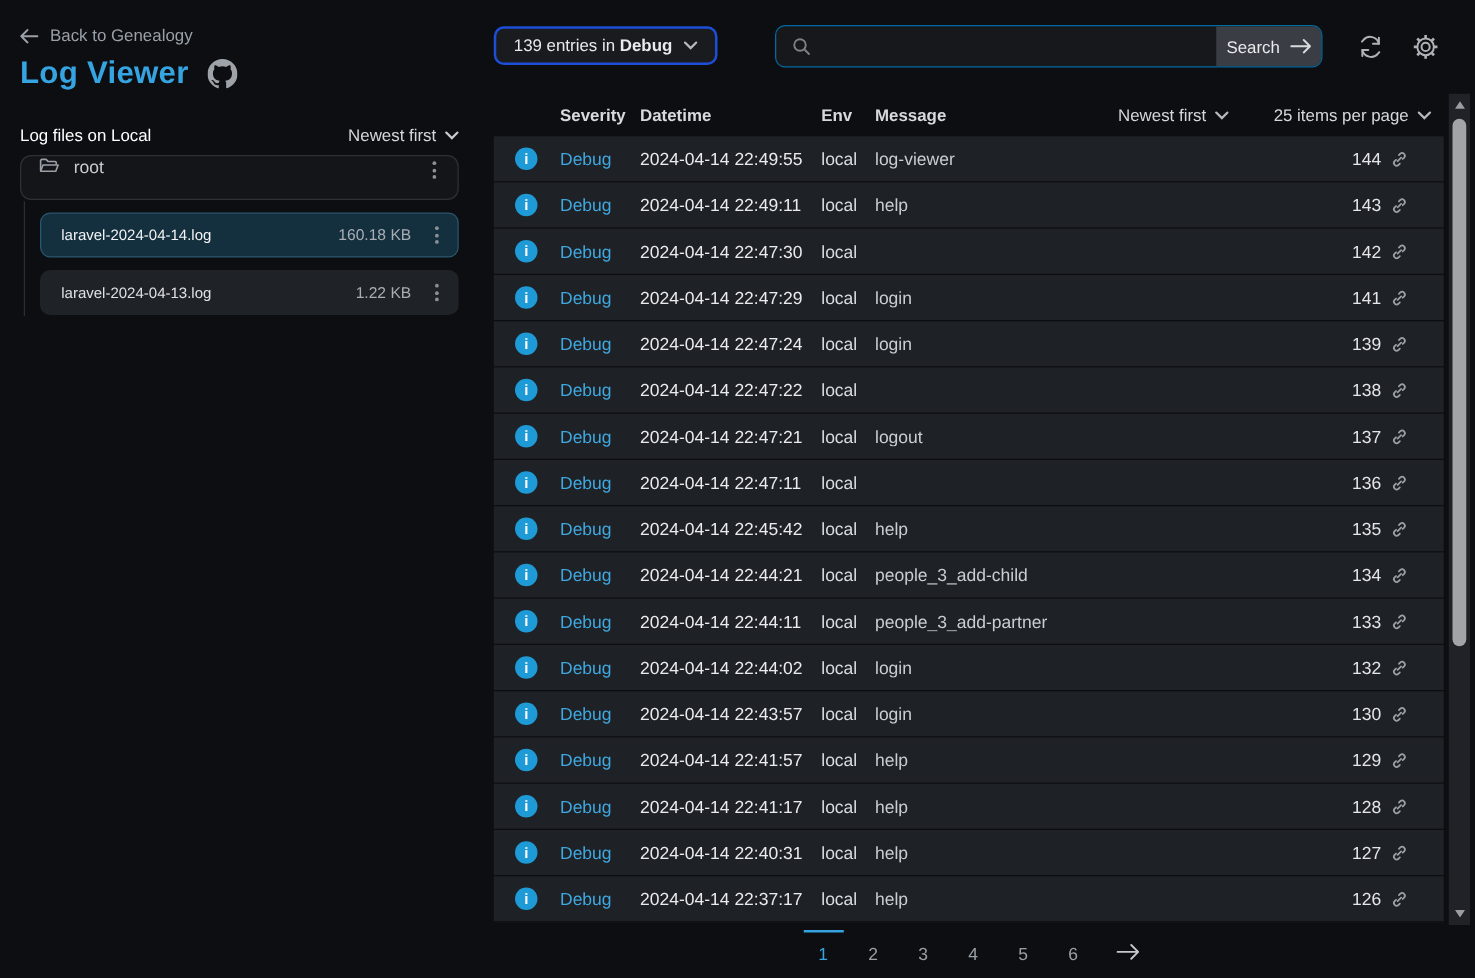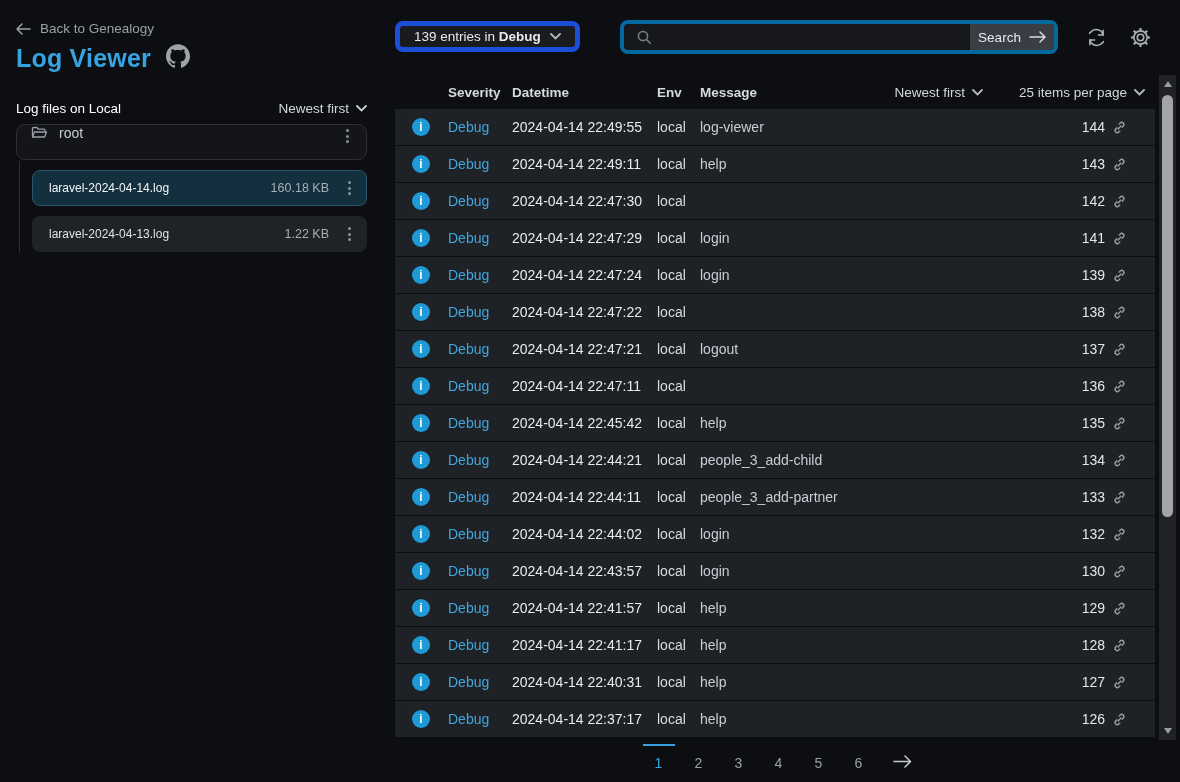--- a/index.html
+++ b/index.html
@@ -15,45 +15,45 @@
   html,body{width:1180px;height:782px;}
   body{
     position:relative;background:var(--bg);overflow:hidden;
     font-family:"Liberation Sans",sans-serif;color:#d6d9dd;
   }
   svg{display:block;}
   
   aside{position:absolute;left:0;top:0;width:392px;height:782px;}
   .back-link{position:absolute;left:16px;top:21px;display:flex;align-items:center;gap:9px;
     color:#9aa0a8;font-size:13.5px;cursor:pointer;}
-  .app-title{position:absolute;left:16px;top:44px;display:flex;align-items:flex-start;gap:15px;}
+  .app-title{position:absolute;left:16px;top:44px;display:flex;align-items:center;gap:15px;}
   .app-title h1{color:var(--accent);font-size:25px;font-weight:700;letter-spacing:.2px;}
   .gh{width:24px;height:24px;fill:#9ea3a9;}
   .side-head{position:absolute;left:16px;top:101px;width:351px;display:flex;align-items:center;justify-content:space-between;}
   .side-head .lbl{color:#ffffff;font-size:13.5px;}
   .sortbtn{display:flex;align-items:center;gap:7px;color:#d4d7db;font-size:13.5px;cursor:pointer;}
   .root-item{position:absolute;left:16px;top:124px;width:351px;height:36px;border:1px solid #2e3035;
     border-radius:9px;background:#131519;display:flex;align-items:flex-start;padding:0 12px 0 14px;}
   .root-item .name{margin-left:11px;color:#c9ccd1;font-size:14px;flex:1;}
   .indent-line{position:absolute;left:19px;top:161px;width:1px;height:92px;background:#2b2d32;}
   .file-item{position:absolute;left:32px;width:335px;height:36px;border-radius:8px;background:#1f2227;
     border:1px solid transparent;display:flex;align-items:center;padding:0 10px 0 16px;cursor:pointer;}
   .file-item.selected{background:#14303f;border-color:#2a566f;}
   .file-item .fname{font-size:12px;color:#dfe2e6;flex:1;}
   .file-item.selected .fname{color:#f2f4f6;}
   .file-item .fsize{font-size:12.5px;color:#a9aeb4;margin-right:14px;}
   .kebab{display:flex;flex-direction:column;gap:2.5px;padding:4px 5px;cursor:pointer;}
   .kebab i{width:3px;height:3px;border-radius:50%;background:#8d9197;}
   
   .level-dd{position:absolute;left:395px;top:21px;height:31px;display:flex;align-items:center;gap:9px;
-    padding:0 14px;border:5px solid #1d4ed8;border-radius:8px;background:#1a1b1f;cursor:pointer;
+    padding:0 14px;border:2px solid #1d4ed8;border-radius:8px;background:#1a1b1f;cursor:pointer;
     font-size:13.5px;color:#e8eaed;white-space:nowrap;}
   .level-dd b{font-weight:700;}
   .searchwrap{position:absolute;left:620px;top:20px;width:438px;height:34px;display:flex;align-items:center;
-    border:4px solid #0369a1;border-radius:8px;background:#17181c;overflow:hidden;}
+    border:1px solid #0369a1;border-radius:8px;background:#17181c;overflow:hidden;}
   .searchwrap input{flex:1;height:100%;background:transparent;border:0;outline:none;color:#e8eaed;
     font-size:14px;font-family:"Liberation Sans",sans-serif;padding:0 8px;}
   .sicon{margin-left:12px;}
   .search-btn{height:100%;width:84px;background:#3a3d43;border:0;display:flex;align-items:center;justify-content:center;
     gap:8px;color:#e8eaed;font-size:13.5px;cursor:pointer;font-family:"Liberation Sans",sans-serif;}
   .iconbtn{position:absolute;top:26px;width:22px;height:22px;background:none;border:0;cursor:pointer;padding:0;}
   
   .thead{position:absolute;left:395px;top:75px;width:760px;height:34px;display:flex;align-items:center;
     padding-left:17px;padding-right:10px;font-size:13.5px;font-weight:700;color:#d6d9dd;}
   .h-sp{width:36px;}

